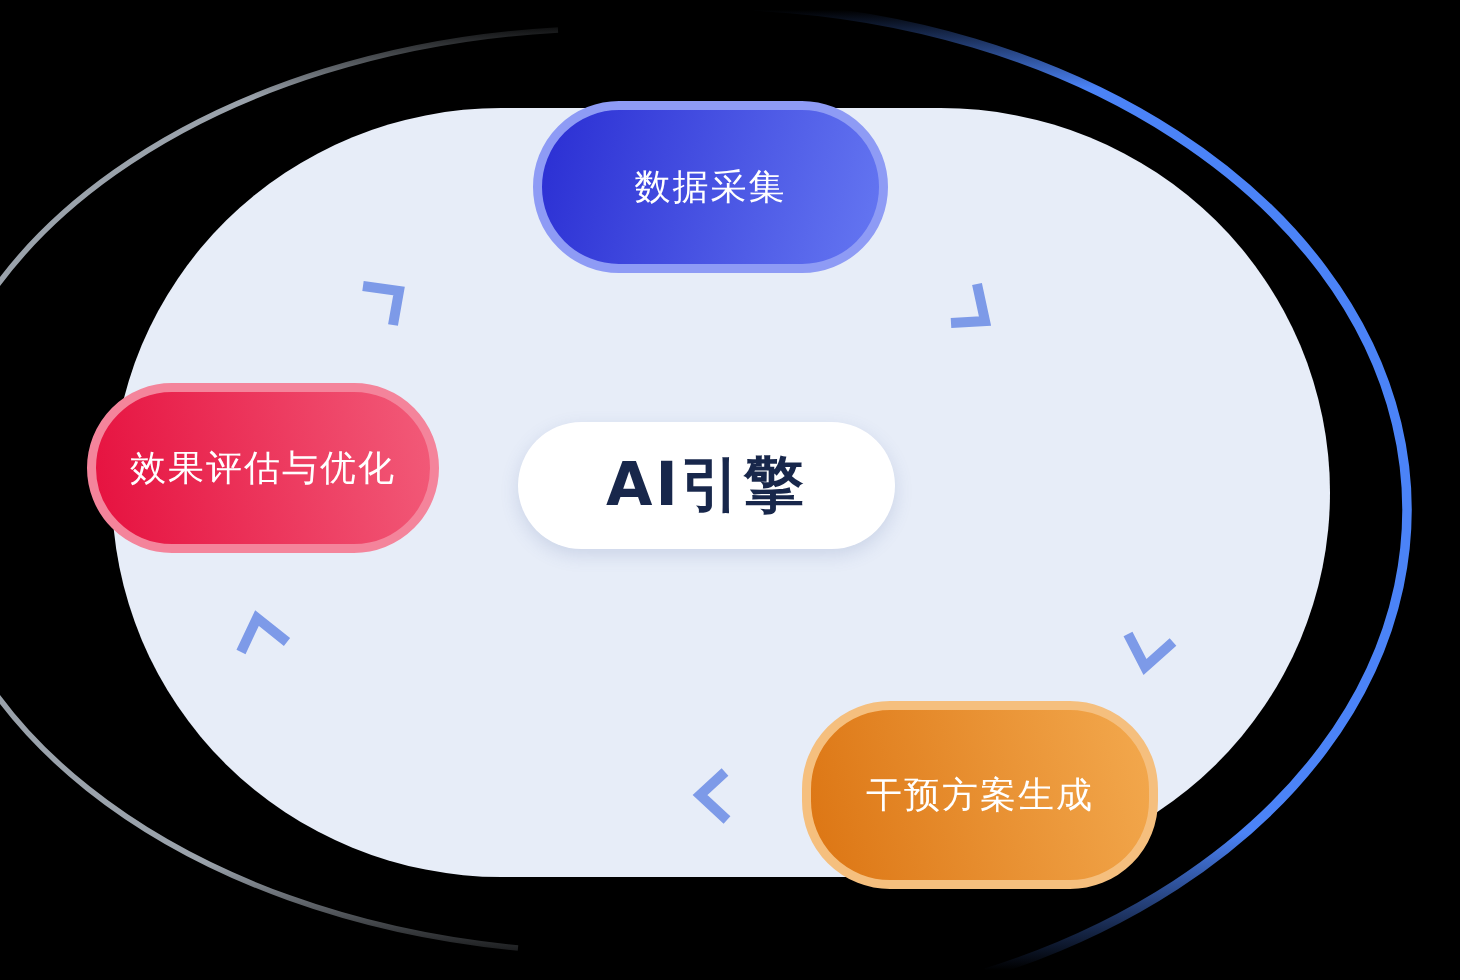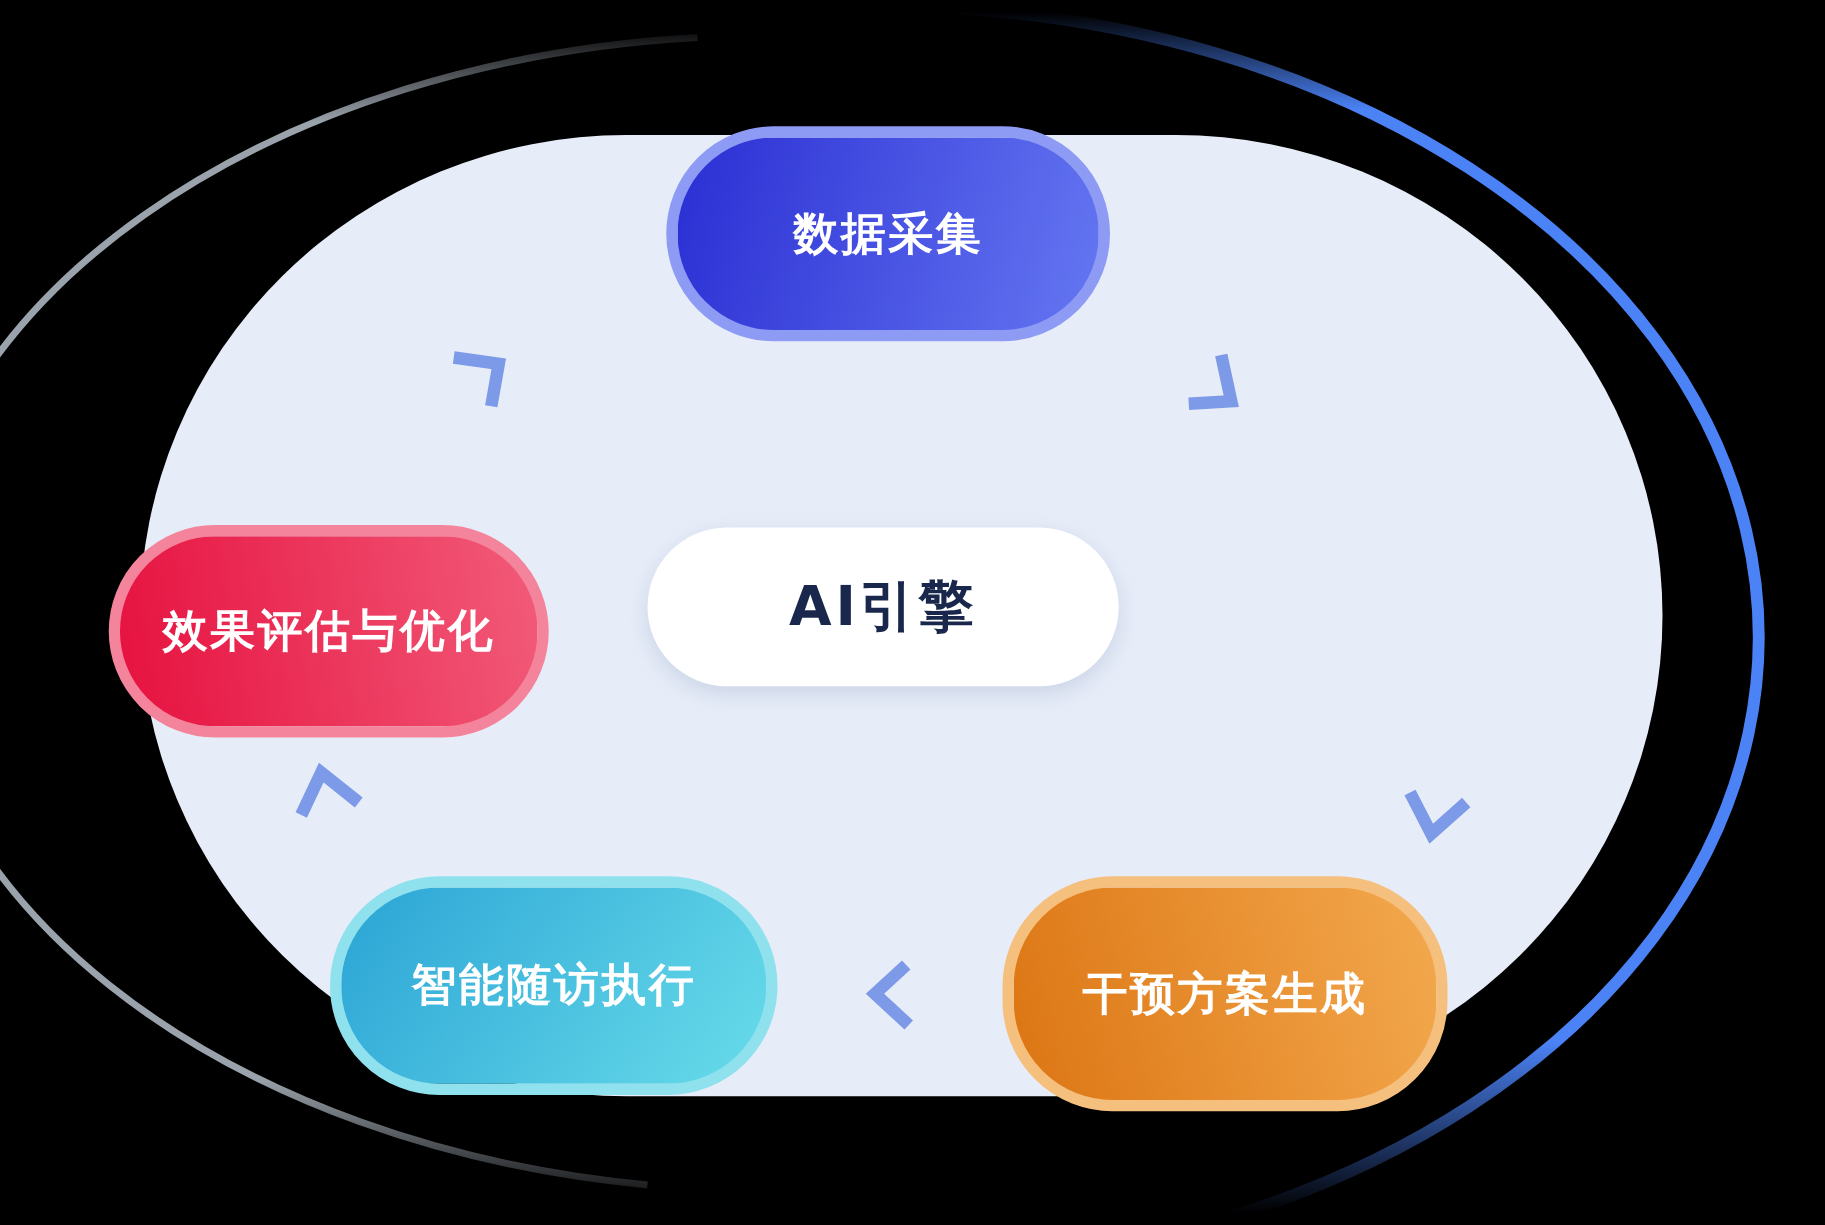--- a/index.html
+++ b/index.html
@@ -7,33 +7,33 @@
   #stage{position:relative;width:1460px;height:980px;background:#000;overflow:hidden;}
 
   
   #arcs, #chevrons{position:absolute;left:0;top:0;width:1460px;height:980px;pointer-events:none;}
   #blob{position:absolute;left:112px;top:108px;width:1218px;height:769px;
         border-radius:390px / 385px;}
 
   
   .node{position:absolute;display:flex;align-items:center;justify-content:center;
         box-sizing:border-box;border-style:solid;border-width:9px;}
-  .node .label{font-weight:bold;font-size:36px;letter-spacing:2px;white-space:nowrap;
+  .node .label{font-weight:normal;font-size:36px;letter-spacing:2px;white-space:nowrap;
         text-align:left;}
   #node-top          {left:533px;top:101px;width:355px;height:172px;border-radius:86px;}
   #node-right        {left:979px;top:388px;width:355px;height:170px;border-radius:85px;}
   #node-bottom-right {left:802px;top:701px;width:356px;height:188px;border-radius:88px;}
   #node-bottom-left  {left:264px;top:701px;width:358px;height:175px;border-radius:88px;}
   #node-left         {left:87px; top:383px;width:352px;height:170px;border-radius:85px;}
 
   
   #center-node{position:absolute;left:518px;top:422px;width:377px;height:127px;
         border-radius:64px;display:flex;align-items:center;justify-content:center;
         box-shadow:0 6px 18px rgba(80,100,160,0.18);}
-  #center-node .label{font-weight:bold;font-size:44px;letter-spacing:3px;text-align:center;}
+  #center-node .label{font-weight:bold;font-size:60px;letter-spacing:3px;text-align:center;}
 </style>
 </head>
 <body>
 
 <div id="stage">
 
   <svg id="arcs" viewBox="0 0 1460 980">
     <defs>
       <linearGradient id="grayFade" gradientUnits="userSpaceOnUse" x1="0" y1="0" x2="0" y2="980">
         <stop offset="0.02" stop-opacity="0" stop-color="#9aa2ab"></stop>
@@ -64,25 +64,22 @@
 
   <div class="node" id="node-top" style="background: linear-gradient(105deg, rgb(42, 46, 211), rgb(101, 119, 242)); border-color: rgb(142, 155, 245);">
     <span class="label" style="color: rgb(255, 255, 255);">数据采集</span>
   </div>
 
 
   <div class="node" id="node-bottom-right" style="background: linear-gradient(75deg, rgb(220, 117, 19), rgb(243, 169, 78)); border-color: rgb(245, 191, 126);">
     <span class="label" style="color: rgb(255, 255, 255);">干预方案生成</span>
   </div>
 
-  <div class="node" id="node-bottom-left" style="background: linear-gradient(125deg, rgb(43, 164, 213), rgb(104, 220, 234)); border-color: rgb(143, 225, 238);">
-    <span class="label" style="color: rgb(255, 255, 255);">智能随访执行</span>
-  </div>
 
-  <div class="node" id="node-left" style="background: linear-gradient(80deg, rgb(230, 17, 63), rgb(242, 91, 121)); border-color: rgb(244, 132, 155); margin-top: 37px;">
+  <div class="node" id="node-left" style="background: linear-gradient(80deg, rgb(230, 17, 63), rgb(242, 91, 121)); border-color: rgb(244, 132, 155);">
     <span class="label" style="color: rgb(255, 255, 255);">效果评估与优化</span>
   </div>
 
   <div id="center-node" style="background: rgb(255, 255, 255);">
     <span class="label" style="color: rgb(24, 39, 75);">AI引擎</span>
   </div>
 
 </div>
 
 </body></html>

